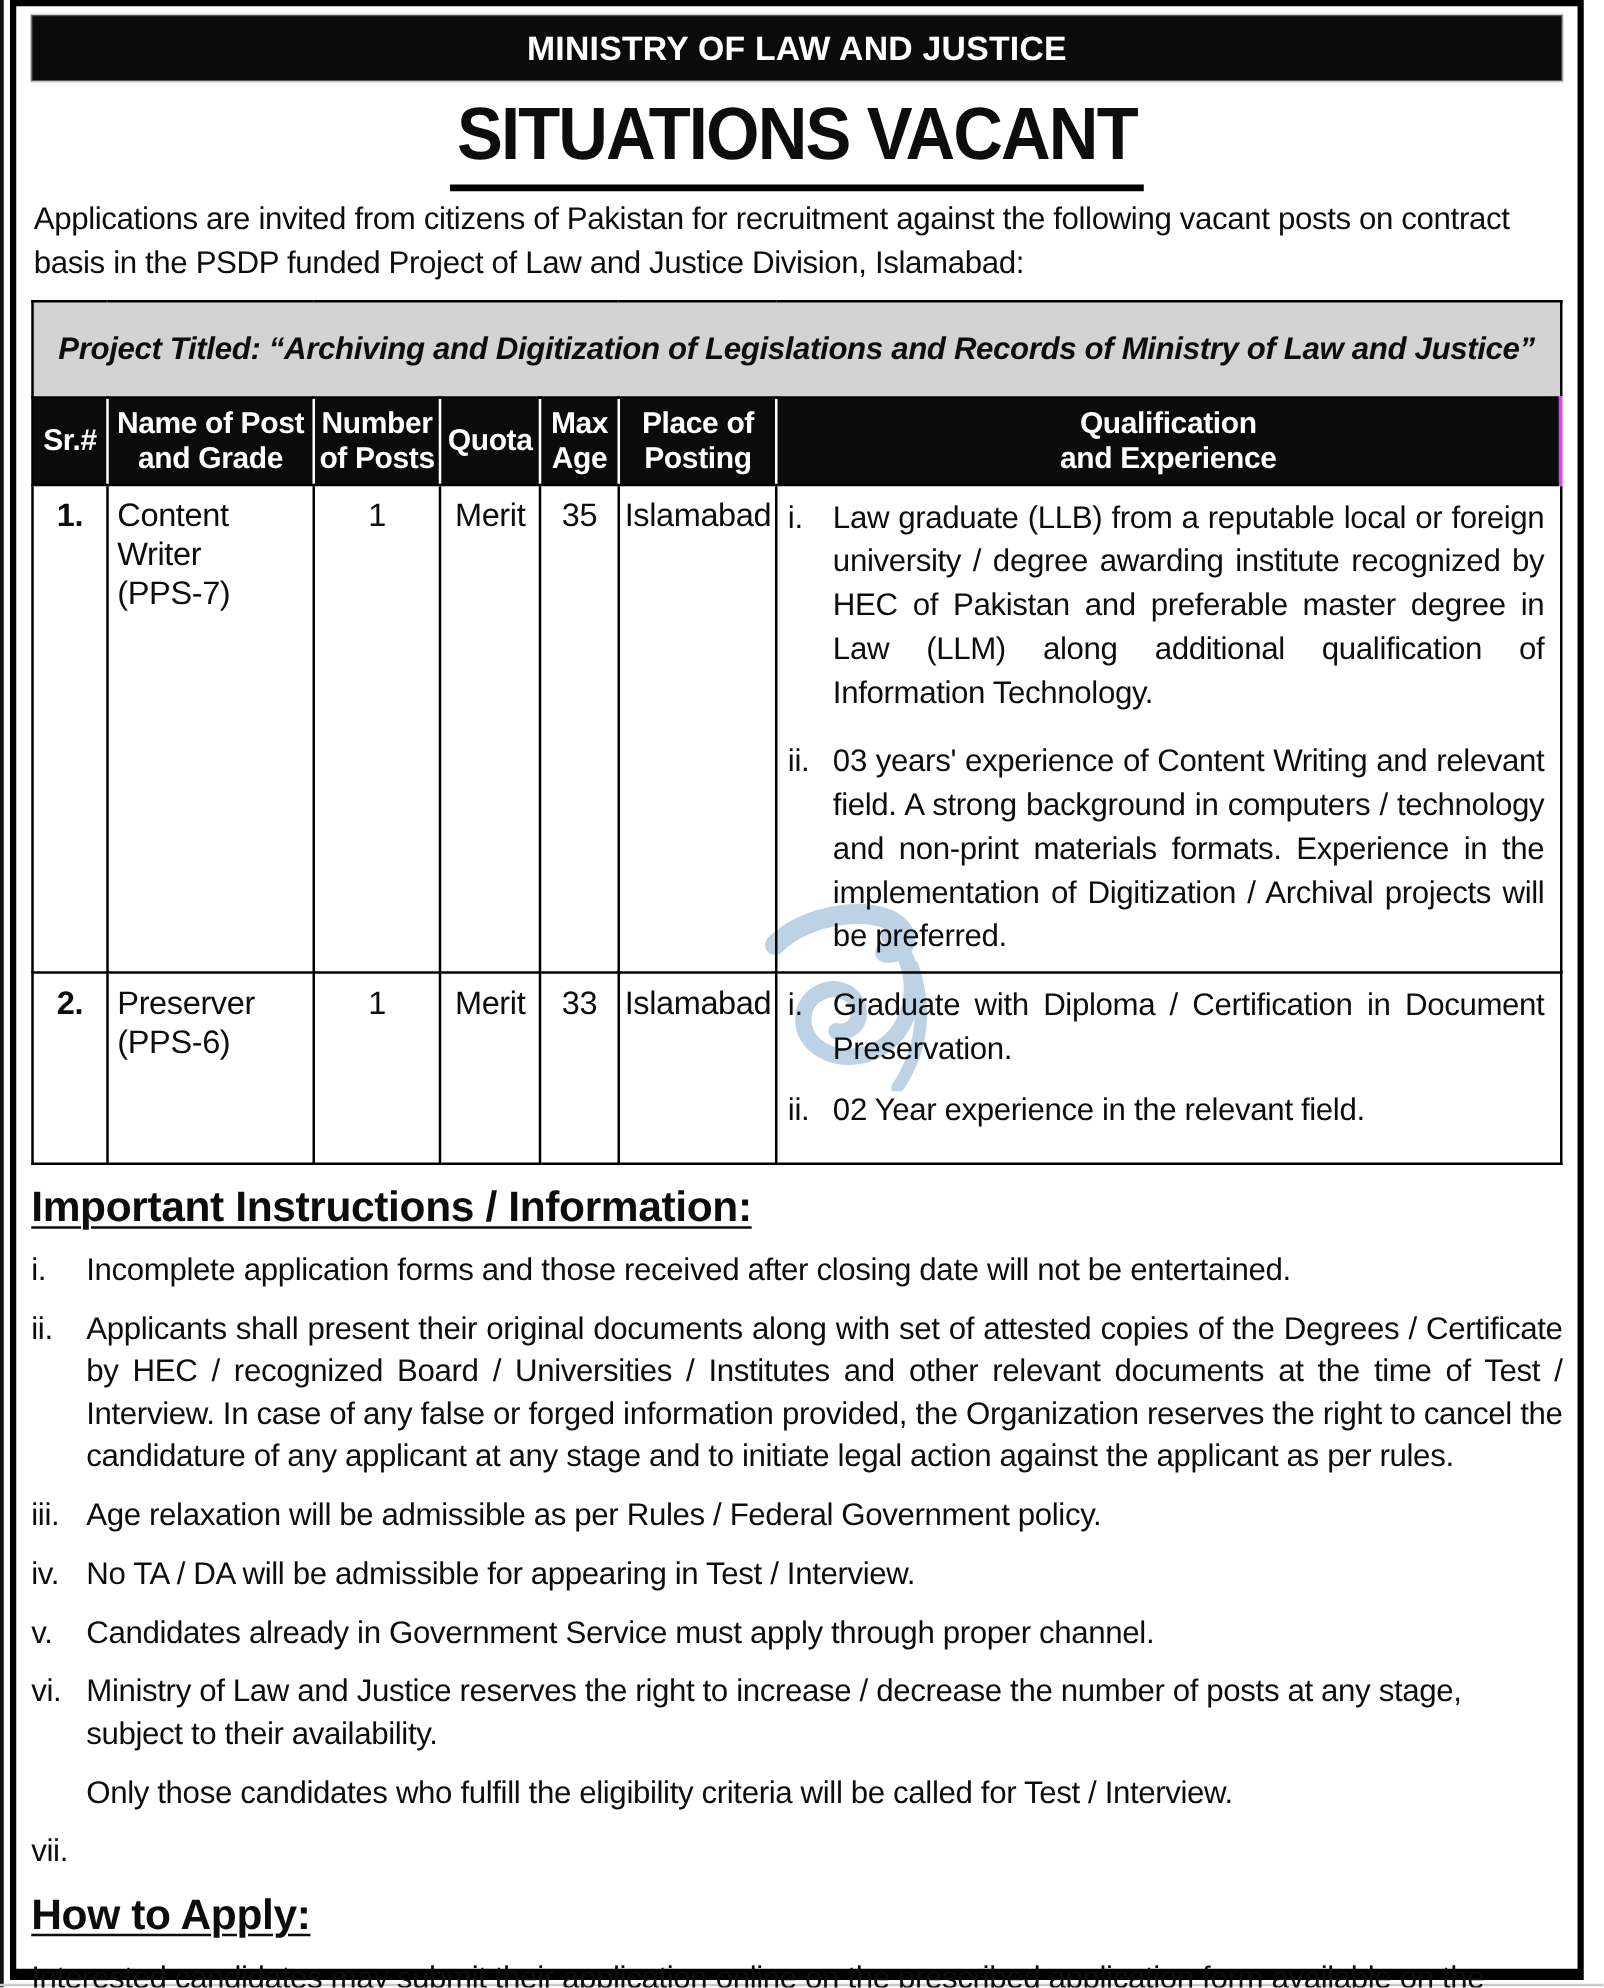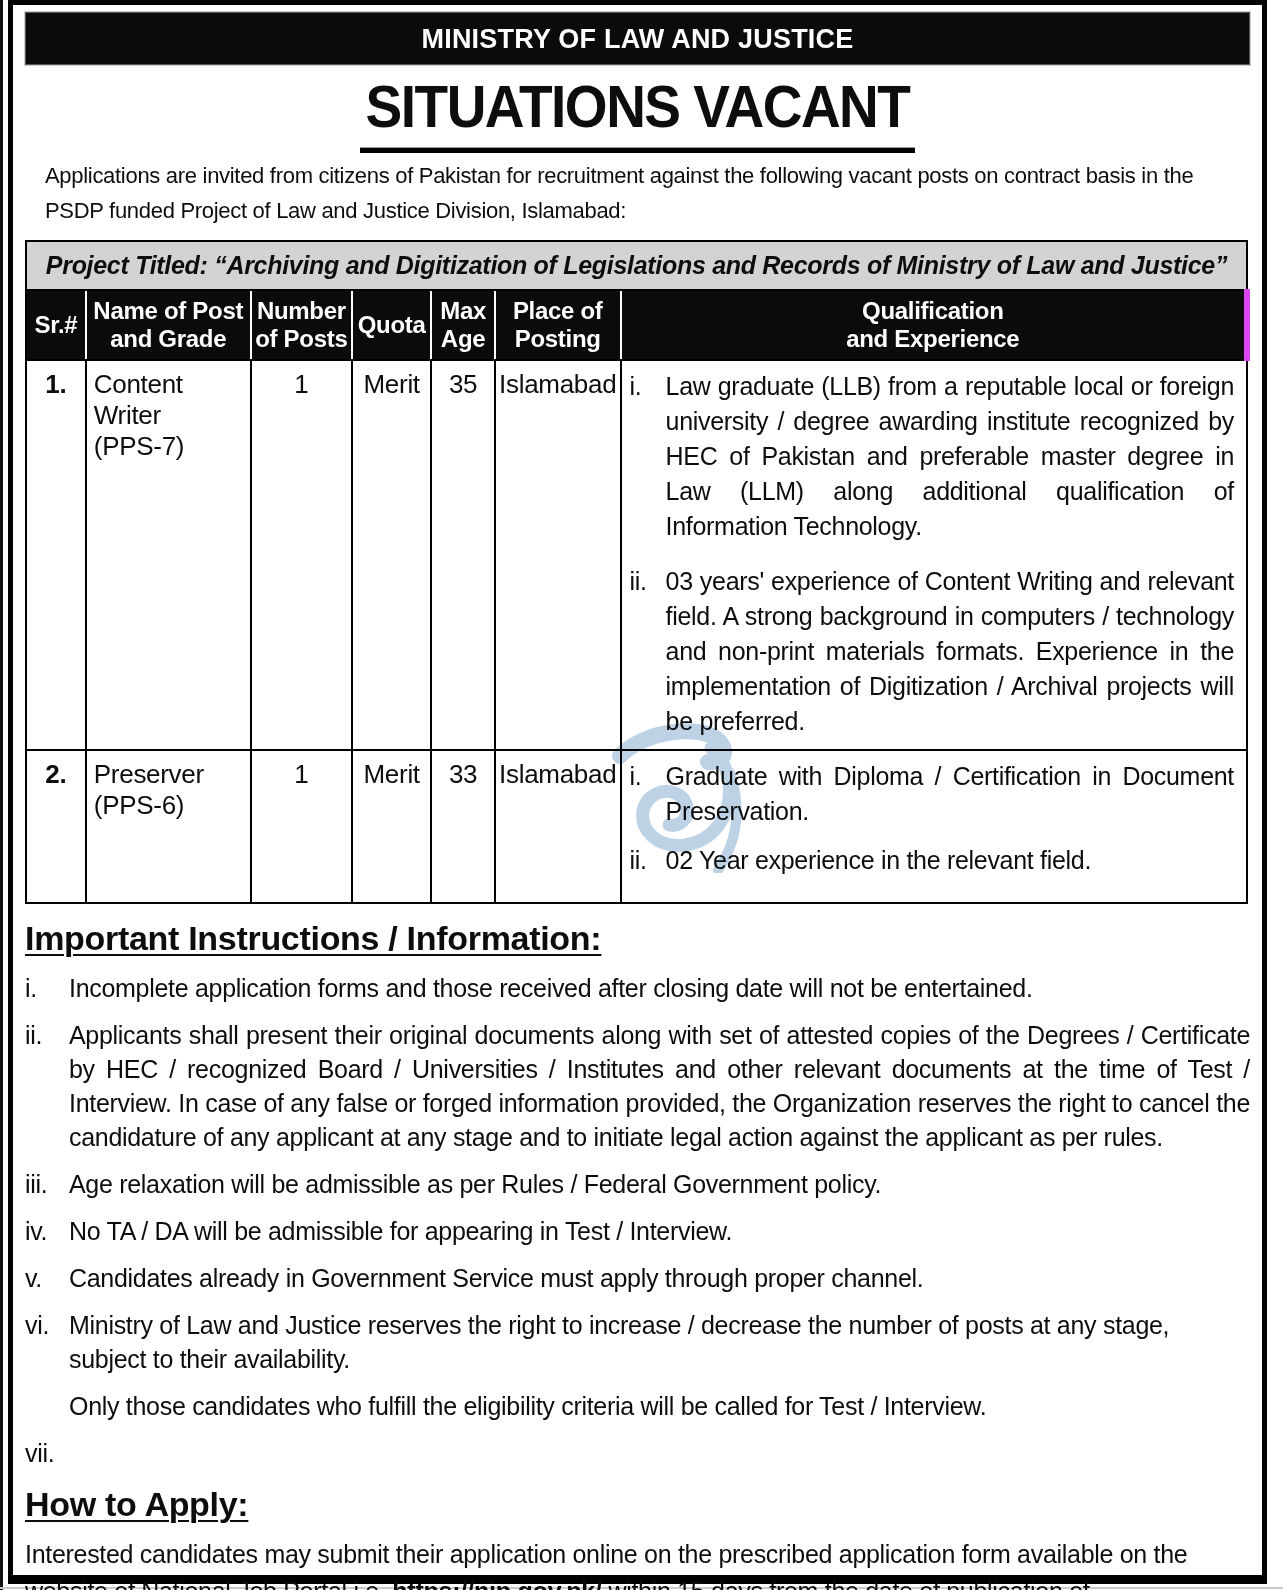--- a/index.html
+++ b/index.html
@@ -46,53 +46,53 @@
   .main-title {
     display: inline-block;
     font-size: 55px;
     font-weight: bold;
     letter-spacing: -1.5px;
     transform: scaleY(1.08);
     border-bottom: 5px solid #000;
     padding: 0 6px 6px 6px;
   }
   .intro {
-    font-size: 22px;
+    font-size: 25px;
     line-height: 35px;
-    margin: 8px 2px 12px 20px;
+    margin: 8px 2px 12px 2px;
   }
   
   table.posts {
     width: 100%;
     border-collapse: collapse;
     border: 2px solid #000;
   }
   table.posts td, table.posts th { border: 2px solid #000; vertical-align: top; }
   .project-title-cell {
     background: #d3d3d3;
     text-align: center;
     font-weight: bold;
     font-style: italic;
     font-size: 25px;
-    padding: 9px 6px;
+    padding: 23px 6px;
   }
   tr.head th {
     background: #0b0b0b;
     color: #fff;
     font-weight: bold;
     font-size: 24px;
     line-height: 28px;
     text-align: center;
     vertical-align: middle;
     padding: 6px 2px;
     border-left: 2px solid #fff;
     border-right: 2px solid #fff;
   }
   tr.head th:first-child { border-left: 2px solid #000; }
-  tr.head th:last-child { border-right: 6px solid #d946ef; }
+  tr.head th:last-child { border-right: 3px solid #d946ef; }
   .col-sr   { width: 4.9%; }
   .col-post { width: 13.5%; }
   .col-num  { width: 8.3%; }
   .col-quota{ width: 6.5%; }
   .col-age  { width: 5.2%; }
   .col-place{ width: 10.3%; }
   .col-qual { width: 51.3%; }
   td.c { text-align: center; font-size: 26px; padding: 8px 3px; }
   td.sr { font-weight: bold; }
   td.post-cell { font-size: 26px; padding: 8px 4px 8px 7px; }

